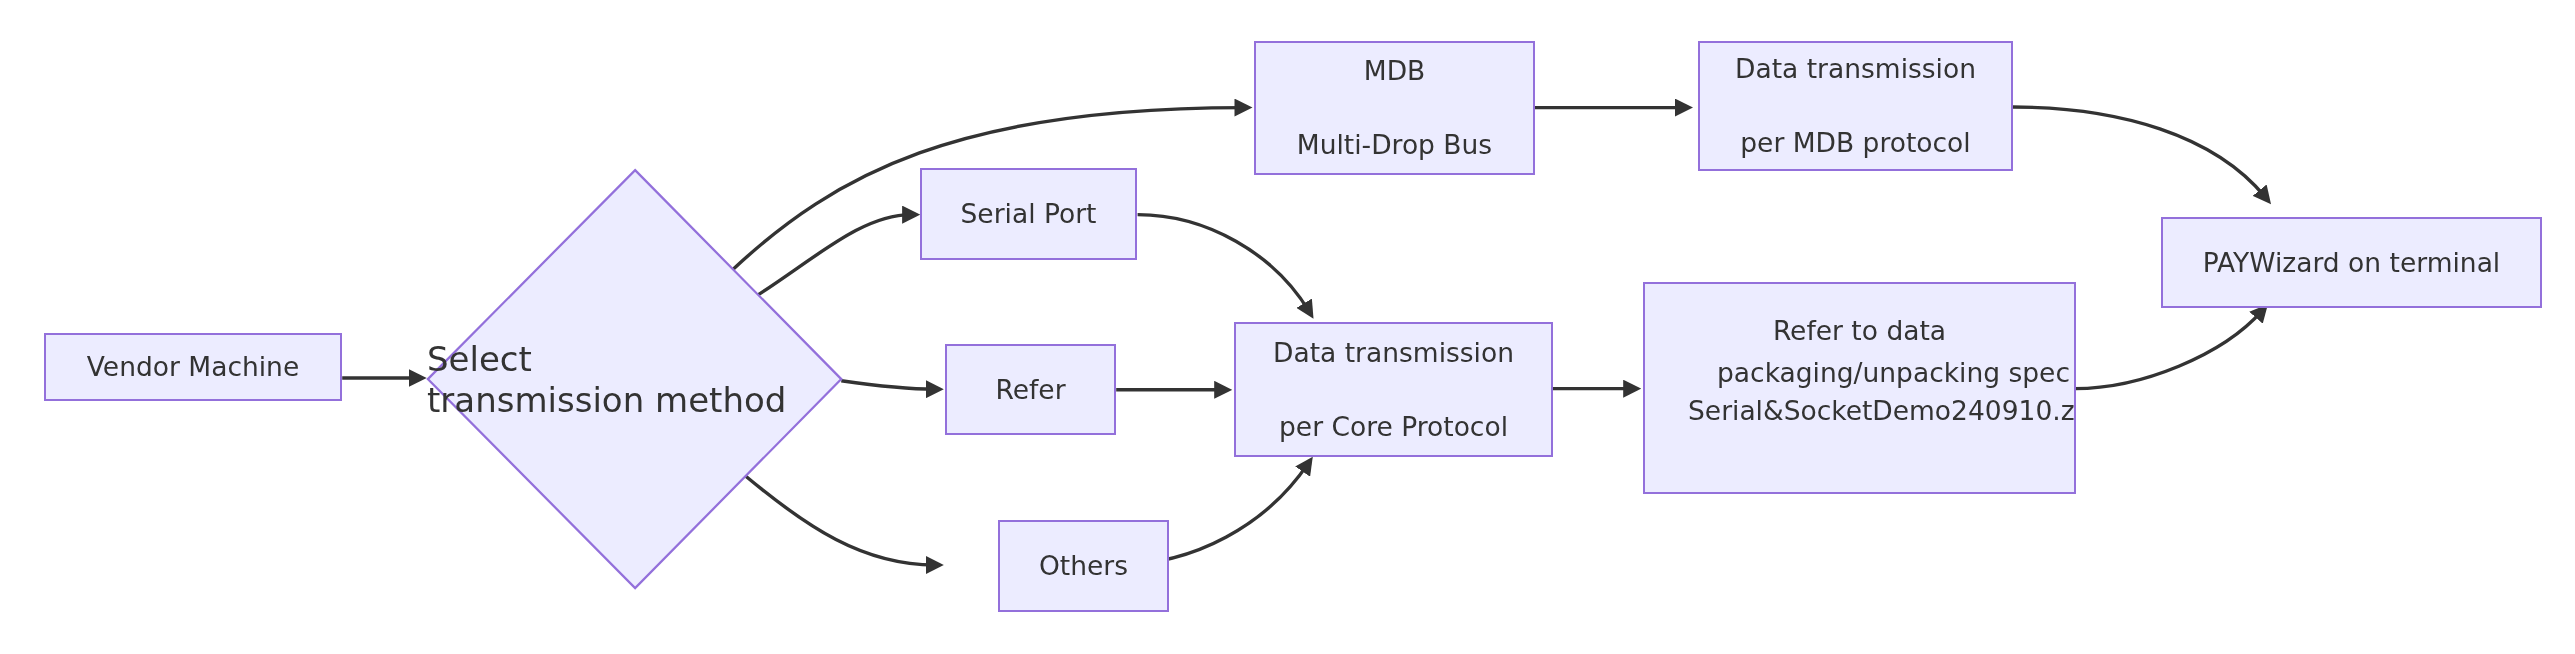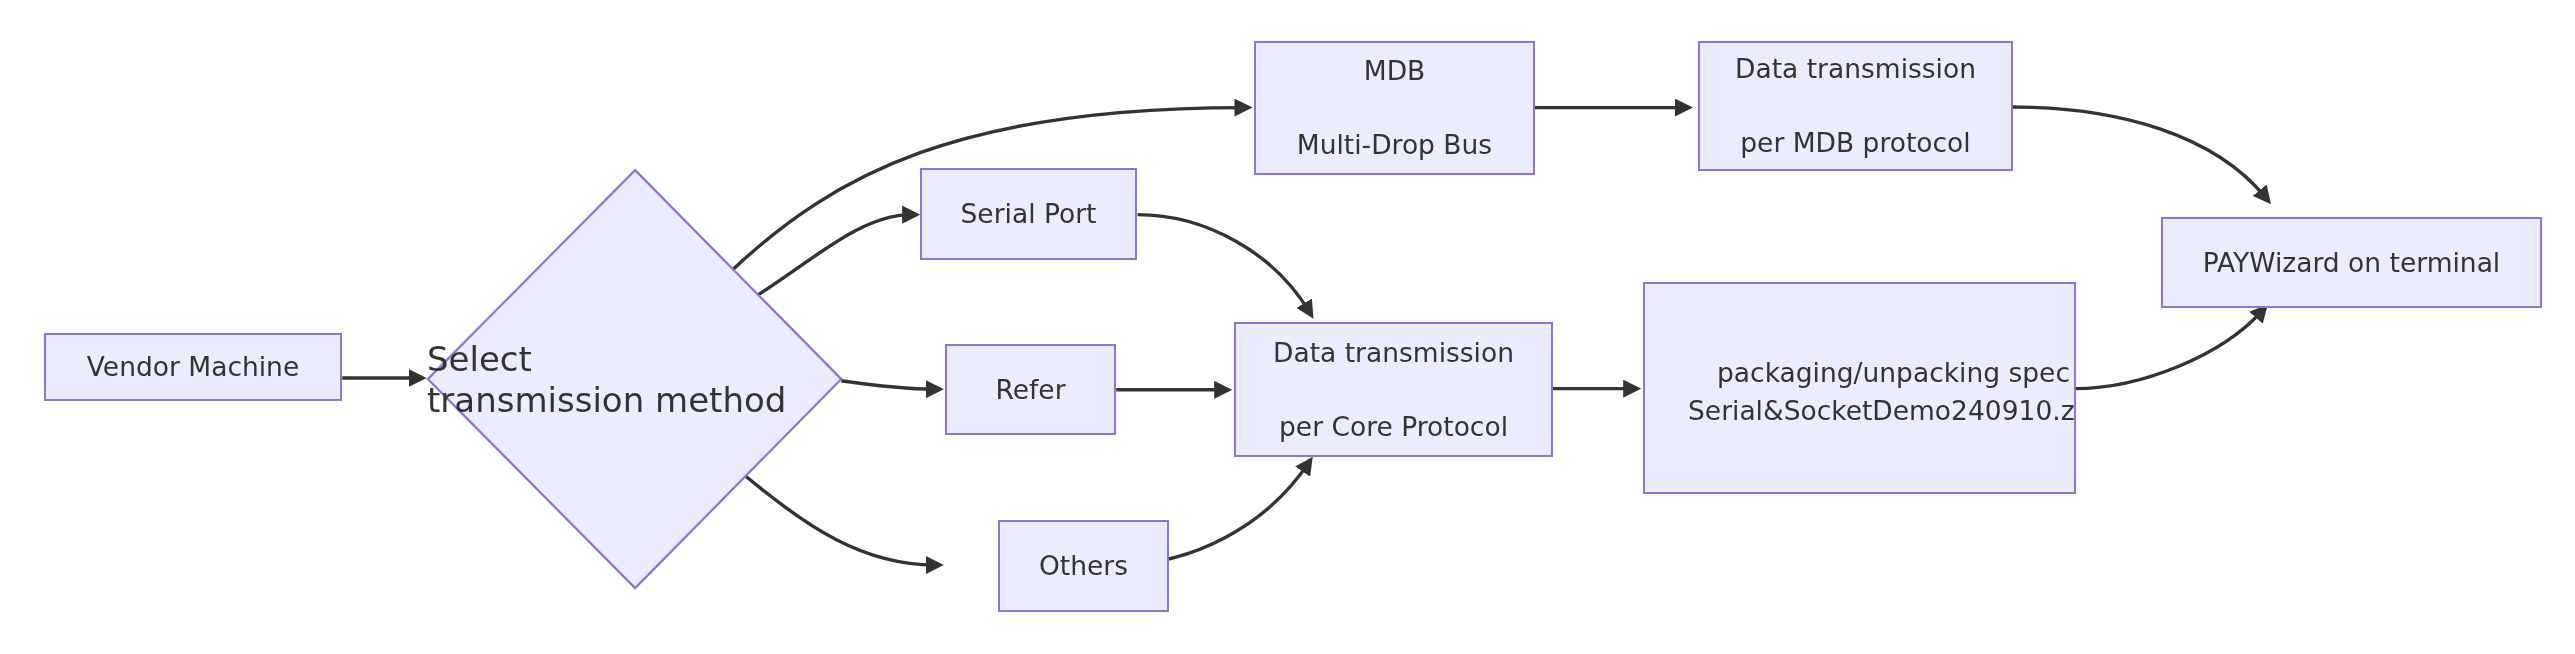--- a/index.html
+++ b/index.html
@@ -140,20 +140,21 @@
     <span>Data transmission</span>
     <span>per Core Protocol</span>
   </div>
 
   <div class="node n-mdbproto">
     <span>Data transmission</span>
     <span>per MDB protocol</span>
   </div>
 
   <div class="node n-refer">
+    <div class="rline l1">Refer to data</div>
     <div class="rline l2">packaging/unpacking spec</div>
     <div class="rline l3">Serial&amp;SocketDemo240910.z</div>
   </div>
 
   <div class="node n-pay">
     <span>PAYWizard on terminal</span>
   </div>
 
 </div>
 

